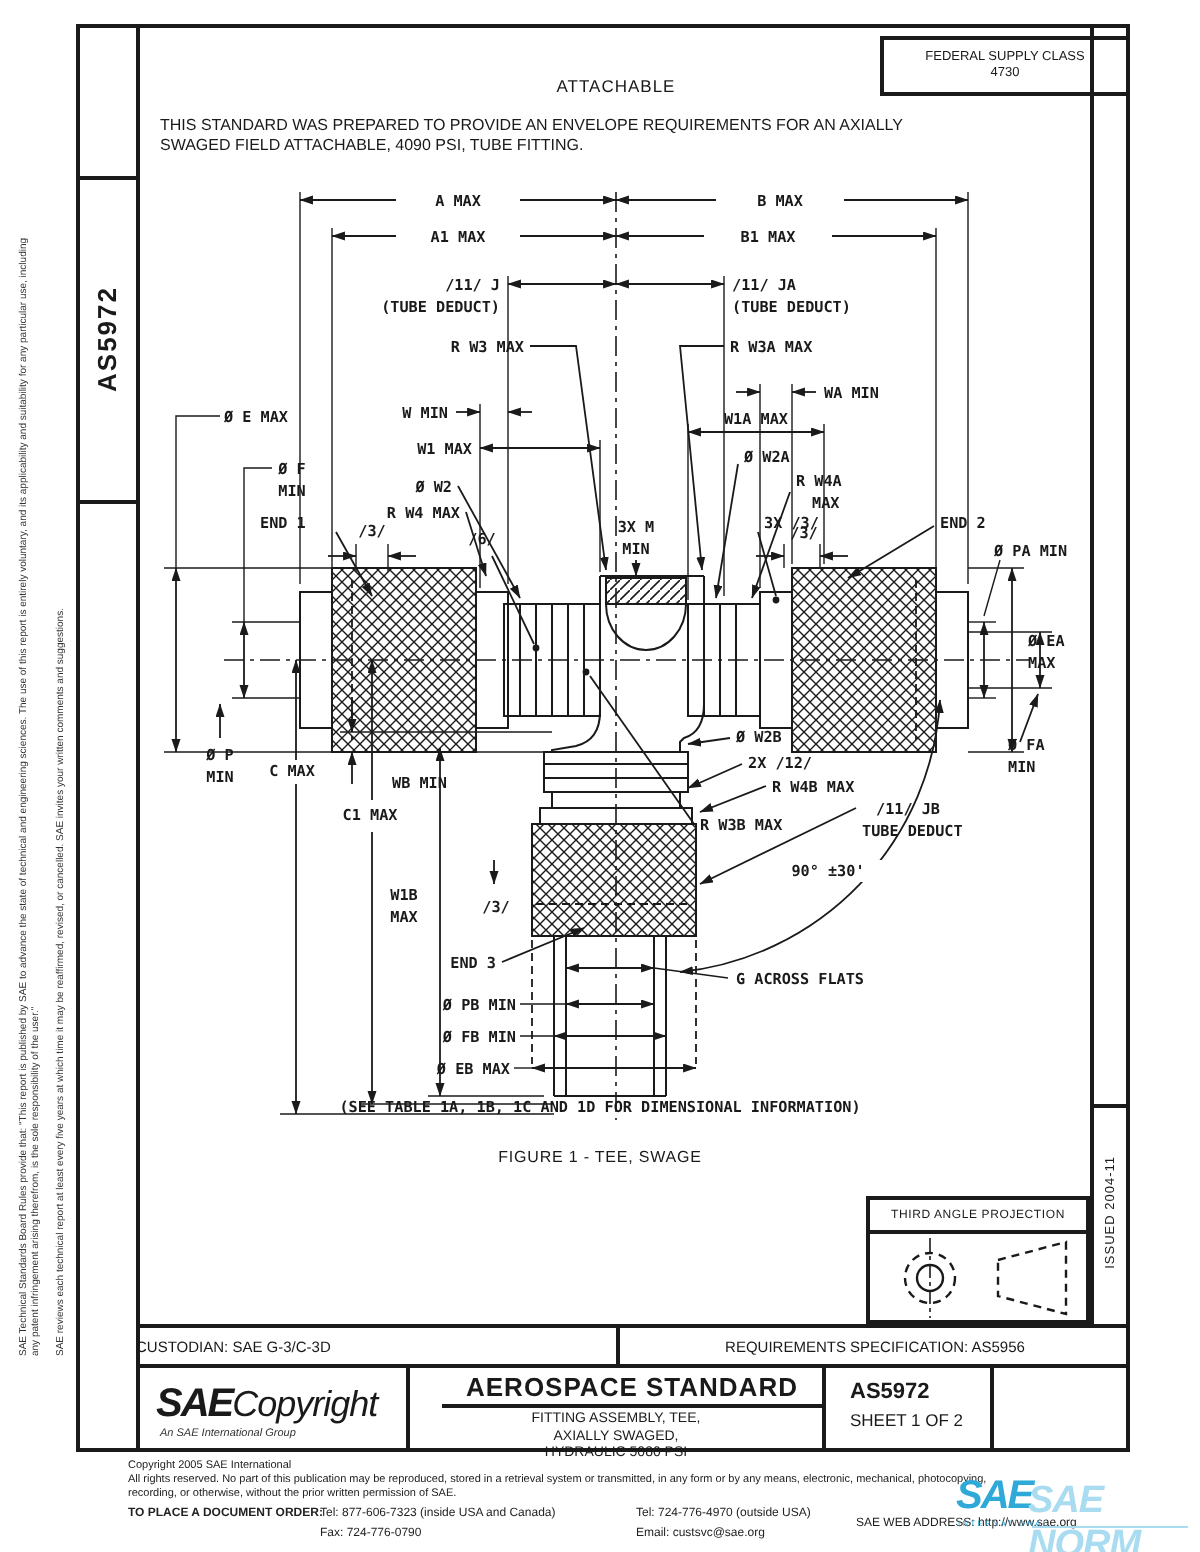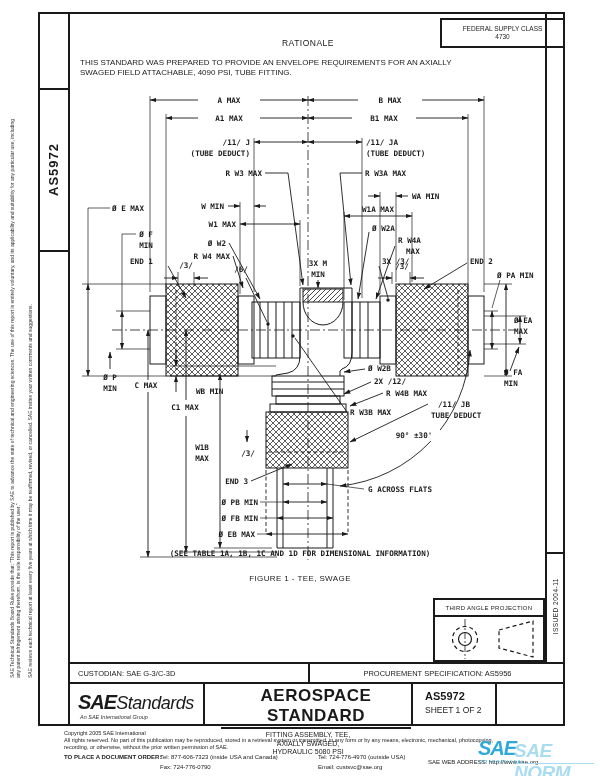--- a/index.html
+++ b/index.html
@@ -23,32 +23,32 @@
   .fsc-box{left:440px;top:18px;width:125px;height:30px;border:2px solid #1a1a1a;box-sizing:border-box;
         display:flex;flex-direction:column;align-items:center;justify-content:center;font-size:6.5px;line-height:8px;}
   .rationale-title{left:78px;top:38px;width:460px;text-align:center;font-size:8.5px;letter-spacing:.5px;}
   .rationale-body{left:80px;top:58px;width:400px;font-size:8px;line-height:10px;}
   
   .proj-box{left:433px;top:598px;width:112px;height:64px;border:2px solid #1a1a1a;box-sizing:border-box;}
   .proj-title{height:15px;border-bottom:2px solid #1a1a1a;display:flex;align-items:center;justify-content:center;
         font-size:6px;letter-spacing:.3px;}
   
   .cust-row{left:68px;top:662px;width:497px;height:20px;border-top:2px solid #1a1a1a;box-sizing:border-box;display:flex;font-size:7.5px;}
-  .cust-cell{width:242px;border-right:2px solid #1a1a1a;display:flex;align-items:center;padding-left:10px;box-sizing:border-box;}
+  .cust-cell{width:242px;border-right:2px solid #1a1a1a;display:flex;align-items:center;box-sizing:border-box;}
   .proc-cell{flex:1;display:flex;align-items:center;justify-content:center;}
   .main-row{left:68px;top:682px;width:497px;height:44px;border-top:2px solid #1a1a1a;box-sizing:border-box;display:flex;}
   .logo-cell{width:137px;border-right:2px solid #1a1a1a;box-sizing:border-box;position:relative;}
   .title-cell{width:208px;border-right:2px solid #1a1a1a;box-sizing:border-box;text-align:center;}
   .num-cell{width:84px;border-right:2px solid #1a1a1a;box-sizing:border-box;padding:6px 0 0 12px;}
   .blank-cell{flex:1;}
   .sae-logo{position:absolute;left:10px;top:7px;font-style:italic;white-space:nowrap;}
   .sae-logo .sae{font-weight:900;font-size:20px;letter-spacing:-1px;}
   .sae-logo .aero{font-size:18px;font-weight:400;letter-spacing:-.5px;}
   .sae-tagline{position:absolute;left:12px;top:30px;font-size:5.5px;font-style:italic;color:#333;}
-  .std-type{font-weight:bold;font-size:17px;letter-spacing:.5px;border-bottom:2px solid #1a1a1a;padding:2px 0 1px 0;margin-left:16px;}
+  .std-type{font-weight:bold;font-size:13px;letter-spacing:.5px;border-bottom:2px solid #1a1a1a;padding:2px 0 1px 0;margin-left:16px;}
   .std-sub{font-size:7px;line-height:8.5px;padding-top:2px;}
   .as-num{font-weight:bold;font-size:11px;}
   .sheet{font-size:8.5px;padding-top:3px;}
   
   .foot{font-size:5.5px;color:#222;white-space:nowrap;}
   .foot-order{font-size:6px;font-weight:bold;}
   .foot-val{font-size:6px;}
   
   .wm-sae{left:478px;top:737px;font-style:italic;font-weight:900;font-size:20px;color:#2fa9d8;letter-spacing:-1px;}
   .wm-intl{left:479px;top:760px;font-size:3.8px;color:#2fa9d8;letter-spacing:1.2px;}
@@ -88,21 +88,21 @@
 
   <div class="abs issued-cell">
     <span>ISSUED 2004-11</span>
   </div>
 
   <div class="abs fsc-box">
     <span>FEDERAL SUPPLY CLASS</span>
     <span>4730</span>
   </div>
 
-  <div class="abs rationale-title">RATIONALE</div>
+  <div class="abs rationale-title">ATTACHABLE</div>
   <div class="abs rationale-body">THIS STANDARD WAS PREPARED TO PROVIDE AN ENVELOPE REQUIREMENTS FOR AN AXIALLY SWAGED FIELD ATTACHABLE, 4090 PSI, TUBE FITTING.</div>
 
   <svg class="abs" style="left:68px;top:90px;" width="477" height="502" viewBox="68 90 477 502">
     <defs>
       <marker id="arr" orient="auto-start-reverse" markerWidth="8" markerHeight="6" refX="7.2" refY="2.5">
         <path d="M0,0 L7.5,2.5 L0,5 z" fill="#1a1a1a"></path>
       </marker>
       <pattern id="xh" width="6" height="6" patternUnits="userSpaceOnUse">
         <path d="M0,0 l6,6 M6,0 l-6,6" stroke="#1a1a1a" stroke-width="0.7"></path>
       </pattern>
@@ -334,27 +334,27 @@
     <svg width="108" height="44" viewBox="0 0 108 44">
       <line x1="30" y1="2" x2="30" y2="42" stroke="#1a1a1a" stroke-width="0.8" stroke-dasharray="7 2 2 2"></line>
       <circle cx="30" cy="22" r="6.5" fill="none" stroke="#1a1a1a" stroke-width="1.2"></circle>
       <circle cx="30" cy="22" r="12.5" fill="none" stroke="#1a1a1a" stroke-width="1.2" stroke-dasharray="4 3"></circle>
       <path d="M64,13 L98,4 L98,40 L64,31 Z" fill="none" stroke="#1a1a1a" stroke-width="1.2" stroke-dasharray="4 3"></path>
     </svg>
   </div>
 
   <div class="abs cust-row">
     <div class="cust-cell">CUSTODIAN: SAE G-3/C-3D</div>
-    <div class="proc-cell">PROCUREMENT SPECIFICATION: AS5956</div>
+    <div class="proc-cell">REQUIREMENTS SPECIFICATION: AS5956</div>
   </div>
 
   <div class="abs main-row">
     <div class="logo-cell">
       <div class="sae-logo">
-        <span class="sae">SAE</span><span class="aero">Standards</span>
+        <span class="sae">SAE</span><span class="aero">Copyright</span>
       </div>
       <div class="sae-tagline">An SAE International Group</div>
     </div>
     <div class="title-cell">
       <div class="std-type">AEROSPACE STANDARD</div>
       <div class="std-sub">
         <div>FITTING ASSEMBLY, TEE,</div>
         <div>AXIALLY SWAGED,</div>
         <div>HYDRAULIC 5080 PSI</div>
       </div>

